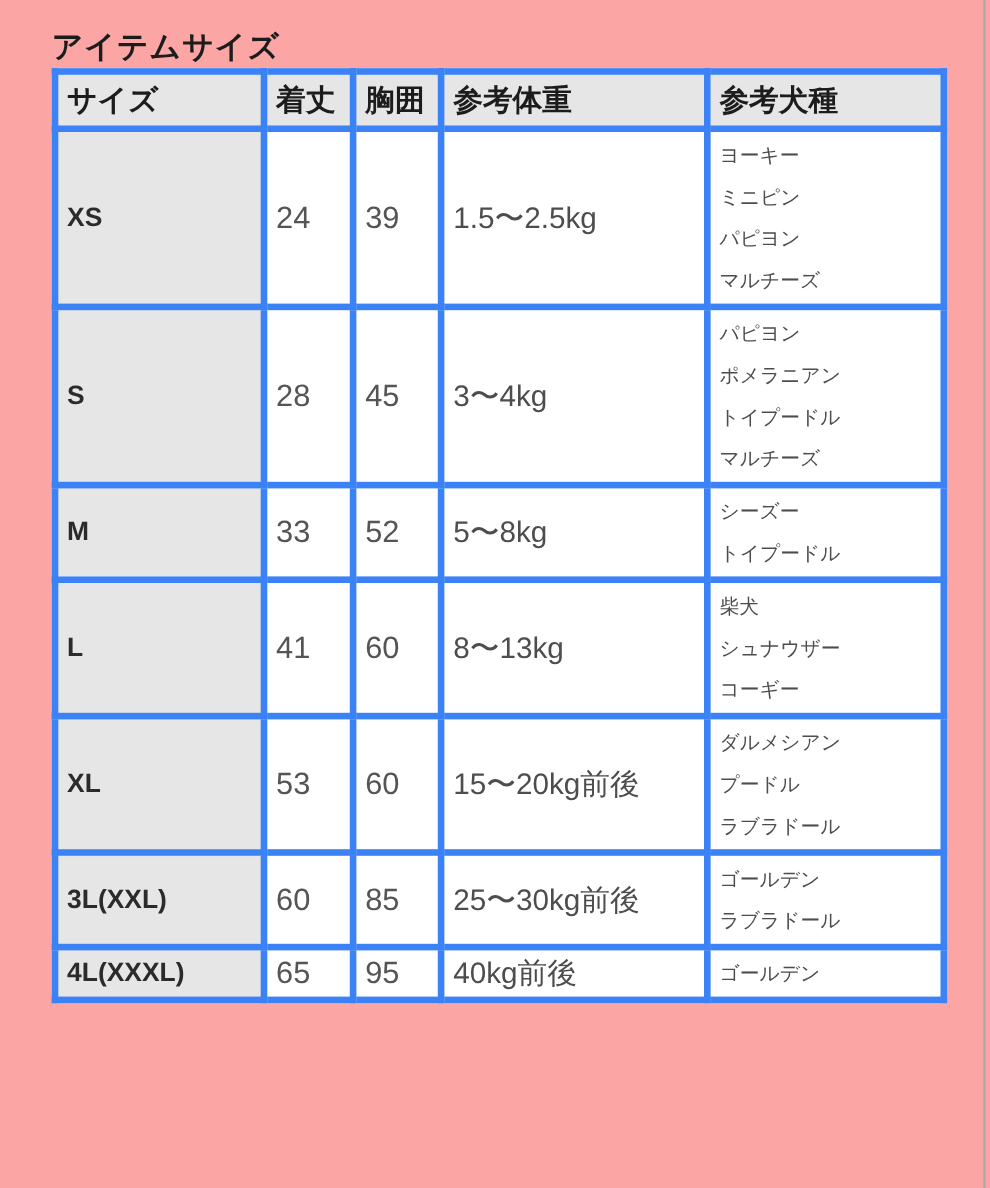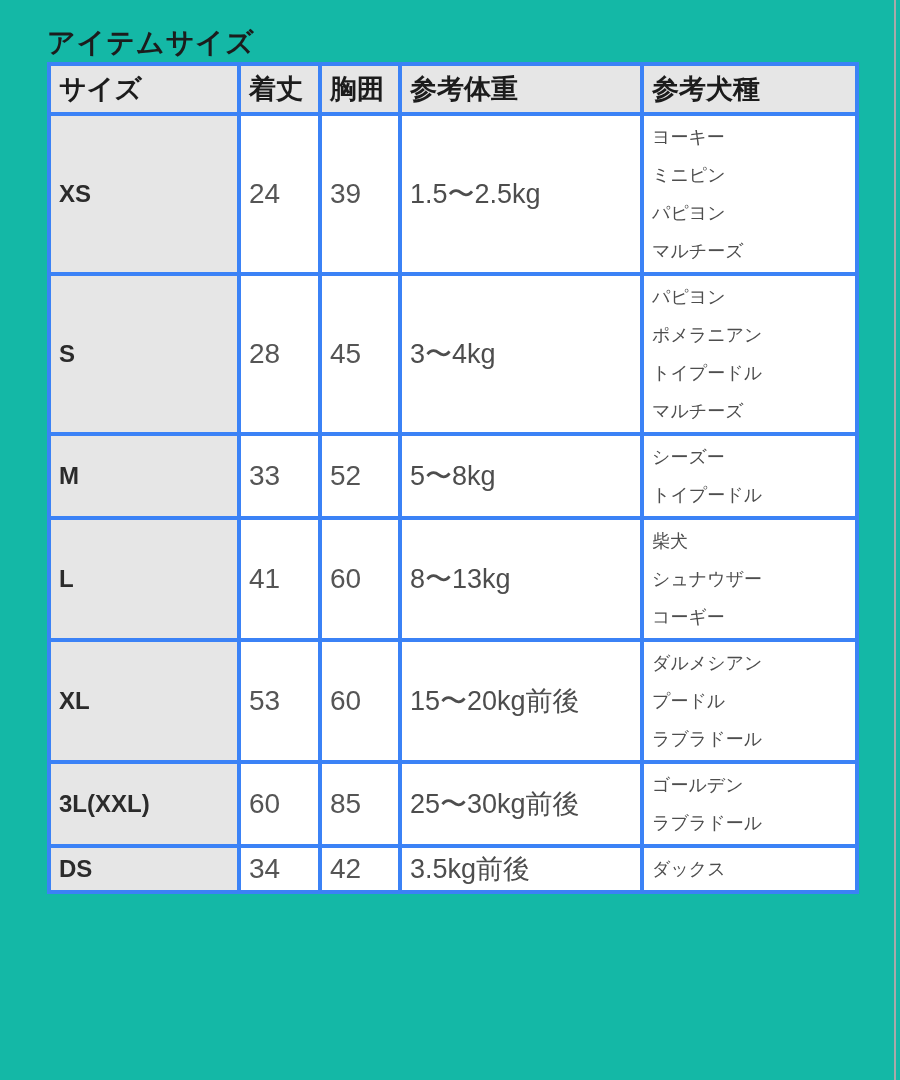--- a/index.html
+++ b/index.html
@@ -5,21 +5,21 @@
   html, body {
     margin: 0;
     padding: 0;
     background: #ffffff;
     font-family: "Liberation Sans", "DejaVu Sans", sans-serif;
   }
   .page {
     position: relative;
     width: 900px;
     height: 1080px;
-    background: #14b8a6;
+    background: #fca5a5;
     overflow: hidden;
   }
   .edge-line {
     position: absolute;
     left: 894px;
     top: 0;
     width: 2px;
     height: 1080px;
     background: #a9a9a9;
   }
@@ -37,21 +37,21 @@
     left: 47px;
     top: 62px;
     width: 808px;
     border-collapse: collapse;
     table-layout: fixed;
     border: 3px solid #161616;
     background: #ffffff;
   }
   .size-chart th,
   .size-chart td {
-    border: 4px solid #3b82f6;
+    border: 6px solid #3b82f6;
     vertical-align: middle;
     text-align: left;
     padding: 0 8px;
     overflow: hidden;
   }
   .size-chart th {
     background: #e6e6e6;
     font-size: 27px;
     font-weight: bold;
     color: #1c1c1c;
@@ -155,24 +155,24 @@
       </tr>
       <tr style="height:82px">
         <td class="c-size">3L(XXL)</td>
         <td class="c-num">60</td>
         <td class="c-num">85</td>
         <td class="c-weight">25〜30kg前後</td>
         <td class="c-breeds">ゴールデン
 ラブラドール</td>
       </tr>
       <tr style="height:46px">
-        <td class="c-size">DS</td>
-        <td class="c-num">34</td>
-        <td class="c-num">42</td>
-        <td class="c-weight">3.5kg前後</td>
-        <td class="c-breeds">ダックス</td>
+        <td class="c-size">4L(XXXL)</td>
+        <td class="c-num">65</td>
+        <td class="c-num">95</td>
+        <td class="c-weight">40kg前後</td>
+        <td class="c-breeds">ゴールデン</td>
       </tr>
     </tbody>
   </table>
 
   <div class="edge-line"></div>
 
 </div>
 
 </body></html>

